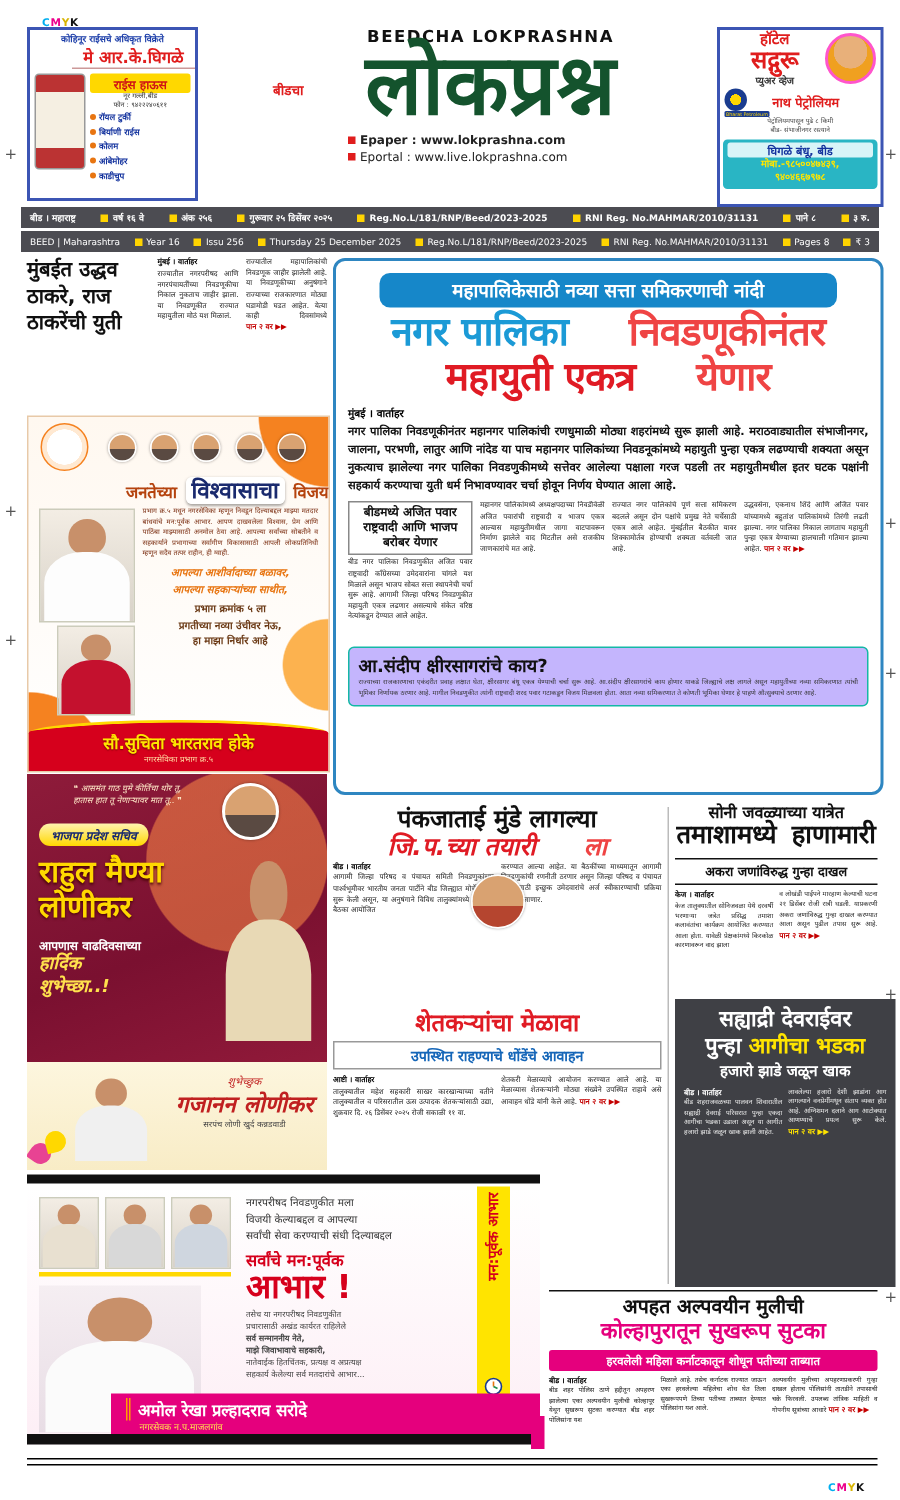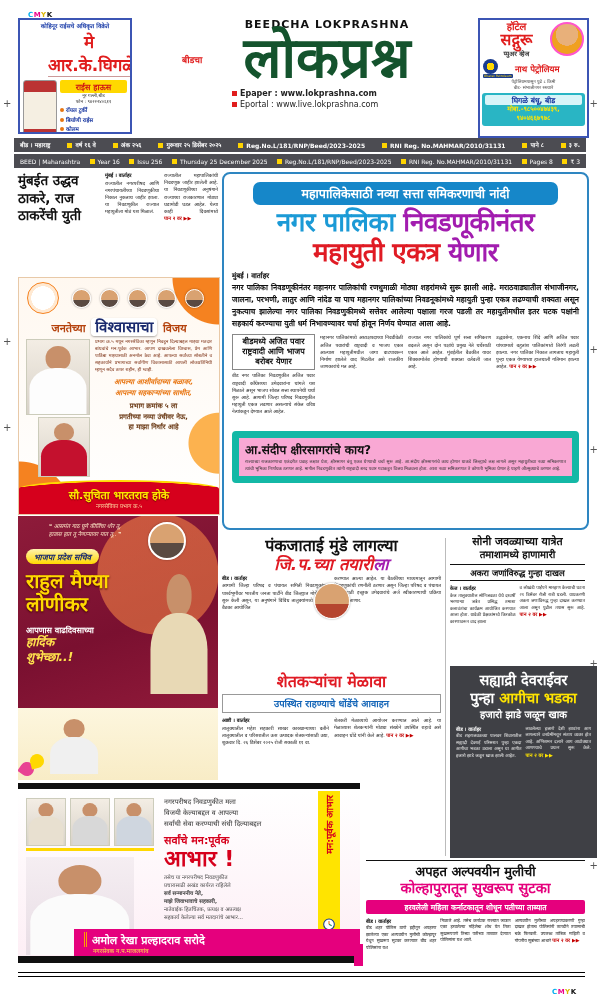--- a/index.html
+++ b/index.html
@@ -19,21 +19,21 @@
   
   .mast-eng{font-size:11px;font-weight:bold;letter-spacing:1px;color:#111;}
   .mast-title{font-size:56px;font-weight:bold;color:#14532d;line-height:1.02;margin-top:-2px;}
   .mast-small{position:absolute;left:26px;top:24px;font-size:9px;color:#e01d1d;font-weight:bold;}
   .mast-links{width:190px;margin:2px auto 0;text-align:left;}
   .mast-links div{font-size:8px;color:#222;line-height:1.4;}
   .rsq{display:inline-block;width:5px;height:5px;background:#e01d1d;margin-right:3px;}
   
   .boxad{border:2px solid #3c55b4;background:#fff;overflow:hidden;}
   .lad1{color:#1a3ca8;font-size:6px;font-weight:bold;text-align:center;margin-top:2px;}
-  .lad2{color:#e01d1d;font-size:17px;font-weight:bold;text-align:center;border-bottom:1px solid #c99;margin-left:28px;}
+  .lad2{color:#e01d1d;font-size:11px;font-weight:bold;text-align:center;border-bottom:1px solid #c99;margin-left:28px;}
   .ricebag{width:32px;height:62px;border-radius:3px;background:linear-gradient(180deg,#b33 0 18%,#f5efe2 18% 78%,#b33 78%);border:1px solid #999;}
   .lad-shop{background:#ffd800;color:#d01414;font-weight:bold;font-size:8px;text-align:center;border-radius:2px;padding:1px 0;}
   .lad-sm{font-size:4.6px;color:#333;text-align:center;line-height:1.4;}
   .lad-li{font-size:5.6px;color:#14339e;font-weight:bold;line-height:1.75;}
   .lad-li .dot{display:inline-block;width:4px;height:4px;border-radius:50%;background:#e87511;margin-right:2px;}
   .rad1{color:#e01d1d;font-weight:bold;font-size:10px;line-height:1;}
   .rad2{color:#e01d1d;font-weight:bold;font-size:16px;line-height:1.05;}
   .rad3{color:#333;font-weight:bold;font-size:6.5px;}
   .rad4{color:#e01d1d;font-weight:bold;font-size:8.5px;}
   .rad-sm{font-size:4.4px;color:#444;line-height:1.35;text-align:center;}
@@ -44,24 +44,24 @@
   .saint{width:30px;height:30px;border-radius:50%;background:radial-gradient(circle at 50% 35%,#e8b07a 0 45%,#f0a020 46%);border:2px solid #f5c; }
   
   .ibar-row{display:flex;align-items:center;justify-content:space-between;background:#4c4c52;color:#fff;height:14px;padding:0 6px;margin-bottom:2px;}
   .ibar-row .it{display:flex;align-items:center;font-size:6px;white-space:nowrap;}
   .ysq{display:inline-block;width:5px;height:5px;background:#ffd400;margin-right:3px;}
   
   .mainbox{border:2px solid #2e86c1;border-radius:8px;background:#fff;padding:5px 8px;}
   .kicker{background:#1687c9;color:#fff;font-weight:bold;font-size:12.5px;text-align:center;
     border-radius:7px;width:88%;margin:3px auto 2px;padding:3px 0;}
   .mh{font-weight:bold;font-size:26px;line-height:1.16;text-align:center;letter-spacing:-.5px;}
-  .blue{color:#1b9ad6;} .red{color:#e01b24;} .blk{color:#a21caf;}
+  .blue{color:#1b9ad6;} .red{color:#e01b24;} .blk{color:#ef4444;padding-left:32px;}
   .intro{font-size:7.6px;font-weight:bold;line-height:1.55;text-align:justify;color:#111;margin-top:2px;}
   .sub-box{border:1px solid #888;padding:2px;font-size:8px;font-weight:bold;text-align:center;color:#101010;line-height:1.25;margin-bottom:2px;}
-  .ks-box{background:#f9a8d4;border:7px solid #14b8a6;border-radius:4px;padding:3px 6px;margin-top:5px;}
+  .ks-box{background:#c4b5fd;border:1px solid #14b8a6;border-radius:4px;padding:3px 6px;margin-top:5px;}
   .ks-title{font-size:12px;font-weight:bold;color:#101010;}
   .ks-text{font-size:4.4px;line-height:1.5;color:#333;text-align:justify;margin-top:1px;}
   
   .h-black{font-weight:bold;color:#101010;text-align:center;line-height:1.2;}
   .h-red{font-weight:bold;color:#e01b24;text-align:center;line-height:1.2;}
   .h-pink{font-weight:bold;color:#e5007d;text-align:center;line-height:1.2;}
   .strip-blue{background:#1687c9;color:#fff;font-weight:bold;font-size:9.5px;text-align:center;padding:2px 0;margin:3px 0 4px;}
   .strip-brd{border-top:1.5px solid #111;border-bottom:1.5px solid #111;font-weight:bold;font-size:8.5px;text-align:center;padding:2px 0;margin:3px 0 4px;color:#101010;}
   .strip-blue-txt{border:1px solid #999;color:#1566b8;font-weight:bold;font-size:9.5px;text-align:center;padding:2px 0;margin:3px 0 4px;}
   .strip-pink{background:#e5007d;color:#fff;font-weight:bold;font-size:7.6px;text-align:center;padding:2px 0;margin:3px 0 4px;border-radius:2px;}
@@ -71,21 +71,21 @@
   
   .suchita{background:
      radial-gradient(circle at 0% 100%,#f58220 0 52px,rgba(245,130,32,0) 53px),
      radial-gradient(circle at 100% 0%,#f58220 0 46px,rgba(245,130,32,0) 47px),
      radial-gradient(circle at 100% 70%,#fcb24f 0 30px,rgba(245,130,32,0) 31px),
      linear-gradient(#fff8f0,#fff);
      border:1px solid #e8c9a8;overflow:hidden;}
   .head{border-radius:50%;background:linear-gradient(180deg,#d9a271 56%,#5a4a42 56%);border:1.5px solid #fff;box-shadow:0 0 2px rgba(0,0,0,.4);}
   .logo-circ{width:30px;height:30px;border-radius:50%;background:radial-gradient(circle,#fff 0 55%,#ffe9d2 56%);border:1.5px solid #f58220;
      display:flex;align-items:center;justify-content:center;font-size:4px;color:#1a3ca8;text-align:center;font-weight:bold;}
-  .su-t{font-weight:bold;text-align:center;margin-top:2px;}
+  .su-t{font-weight:bold;text-align:right;margin-top:2px;}
   .su-t .o{color:#b5430e;font-size:11px;}
   .su-t .main{color:#1a2a6e;font-size:15px;background:#fff;border-radius:4px;padding:0 4px;box-shadow:0 1px 2px rgba(0,0,0,.35);}
   .person{position:relative;overflow:hidden;background:linear-gradient(#f3ede4,#d8d2c8);border:1px solid #ccb;}
   .person::before{content:"";position:absolute;top:8%;left:50%;transform:translateX(-50%);width:40%;height:32%;border-radius:50% 50% 45% 45%;background:#c8906a;}
   .person::after{content:"";position:absolute;top:38%;left:50%;transform:translateX(-50%);width:92%;height:62%;border-radius:45% 45% 0 0;background:var(--shirt,#fafafa);}
   .su-body{font-size:4.6px;color:#7a2d10;line-height:1.5;text-align:justify;}
   .su-script{color:#e87511;font-weight:bold;font-style:italic;font-size:7px;line-height:1.5;text-align:center;}
   .su-p{color:#6b3a16;font-weight:bold;font-size:6.8px;line-height:1.5;text-align:center;}
   .su-band{position:absolute;left:0;right:0;bottom:0;height:34px;background:radial-gradient(120% 140% at 50% 115%,#d6001c 0 78%,#ffd800 79% 84%,#d6001c 85%);border-radius:50% 50% 0 0/26% 26% 0 0;}
   .su-name{color:#ffe600;font-weight:bold;font-size:11px;text-align:center;margin-top:7px;text-shadow:0 1px 1px #700;}
@@ -319,20 +319,25 @@
       </div>
       <div>
         <div class="head" style="width:34px;height:34px;border-width:2px;"></div>
         <div class="person" style="width:62px;height:130px;--shirt:#e8d9b5;margin-top:4px;border:none;background:transparent;"></div>
       </div>
     </div>
     <div class="cream">
       <div class="flower" style="left:2px;bottom:4px;background:#e84393;transform:rotate(35deg);"></div>
       <div class="flower" style="left:12px;bottom:12px;background:#ffd800;transform:rotate(-15deg);"></div>
       <div class="person" style="width:52px;height:60px;--shirt:#f0f0f0;position:absolute;left:30px;bottom:6px;border:none;background:transparent;"></div>
+      <div style="position:absolute;left:95px;top:8px;width:100px;">
+        <div class="ga-from">शुभेच्छुक</div>
+        <div class="ga-name">गजानन लोणीकर</div>
+        <div class="ga-post">सरपंच लोणी खुर्द कन्नडवाडी</div>
+      </div>
     </div>
   </div>
 
   <div class="abs" style="left:18px;top:783px;width:342px;height:6px;background:#101010;"></div>
 
   <div class="abs amol" style="left:18px;top:791px;width:342px;height:172px;">
     <div style="display:flex;gap:4px;position:absolute;left:8px;top:7px;border-bottom:3px solid #ffd800;padding-bottom:2px;">
       <div class="person ldr" style="--shirt:#e8e0d0;"></div>
       <div class="person ldr" style="--shirt:#d8d8d8;"></div>
       <div class="person ldr" style="--shirt:#cfd6df;"></div>
@@ -398,21 +403,21 @@
       <div class="head" style="position:absolute;left:50%;top:8px;margin-left:-18px;width:34px;height:34px;background:linear-gradient(180deg,#d9a271 58%,#b5452f 58%);"></div>
       <div class="cols">
         <div class="col"><span class="dl">बीड । वार्ताहर</span><br><span>आगामी जिल्हा परिषद व पंचायत समिती निवडणुकांच्या पार्श्वभूमीवर भारतीय जनता पार्टीने बीड जिल्ह्यात मोर्चेबांधणी सुरू केली असून, या अनुषंगाने विविध तालुक्यांमध्ये नियोजन बैठका आयोजित</span></div>
         <div class="col">करण्यात आल्या आहेत. या बैठकींच्या माध्यमातून आगामी निवडणुकांची रणनीती ठरणार असून जिल्हा परिषद व पंचायत समितीसाठी इच्छुक उमेदवारांचे अर्ज स्वीकारण्याची प्रक्रिया राबवली जाणार.</div>
       </div>
     </div>
   </div>
 
   <div class="abs" style="left:450px;top:536px;width:135px;height:126px;">
     <div class="h-black" style="font-size:10.8px;">सोनी जवळ्याच्या यात्रेत</div>
-    <div class="h-black" style="font-size:10px;">तमाशामध्ये हाणामारी</div>
+    <div class="h-black" style="font-size:17px;font-family:Liberation Mono, monospace;">तमाशामध्ये हाणामारी</div>
     <div class="strip-brd">अकरा जणांविरुद्ध गुन्हा दाखल</div>
     <div class="cols" style="gap:4px;">
       <div class="col" style="font-size:4.4px;"><span class="dl">केज । वार्ताहर</span><br><span>केज तालुक्यातील सोनिजवळा येथे दरवर्षी भरणाऱ्या जत्रेत प्रसिद्ध तमाशा कलावंतांचा कार्यक्रम आयोजित करण्यात आला होता. यावेळी प्रेक्षकांमध्ये किरकोळ कारणावरून वाद झाला</span></div>
       <div class="col" style="font-size:4.4px;"><span>व लोखंडी पाईपने मारहाण केल्याची घटना २१ डिसेंबर रोजी रात्री घडली. याप्रकरणी अकरा जणांविरुद्ध गुन्हा दाखल करण्यात आला असून पुढील तपास सुरू आहे.</span> <span class="cont">पान २ वर ▶▶</span></div>
     </div>
   </div>
 
   <div class="abs" style="left:222px;top:672px;width:219px;height:106px;">
     <div class="h-red" style="font-size:16px;">शेतकऱ्यांचा मेळावा</div>
     <div class="strip-blue-txt">उपस्थित राहण्याचे धोंडेंचे आवाहन</div>

